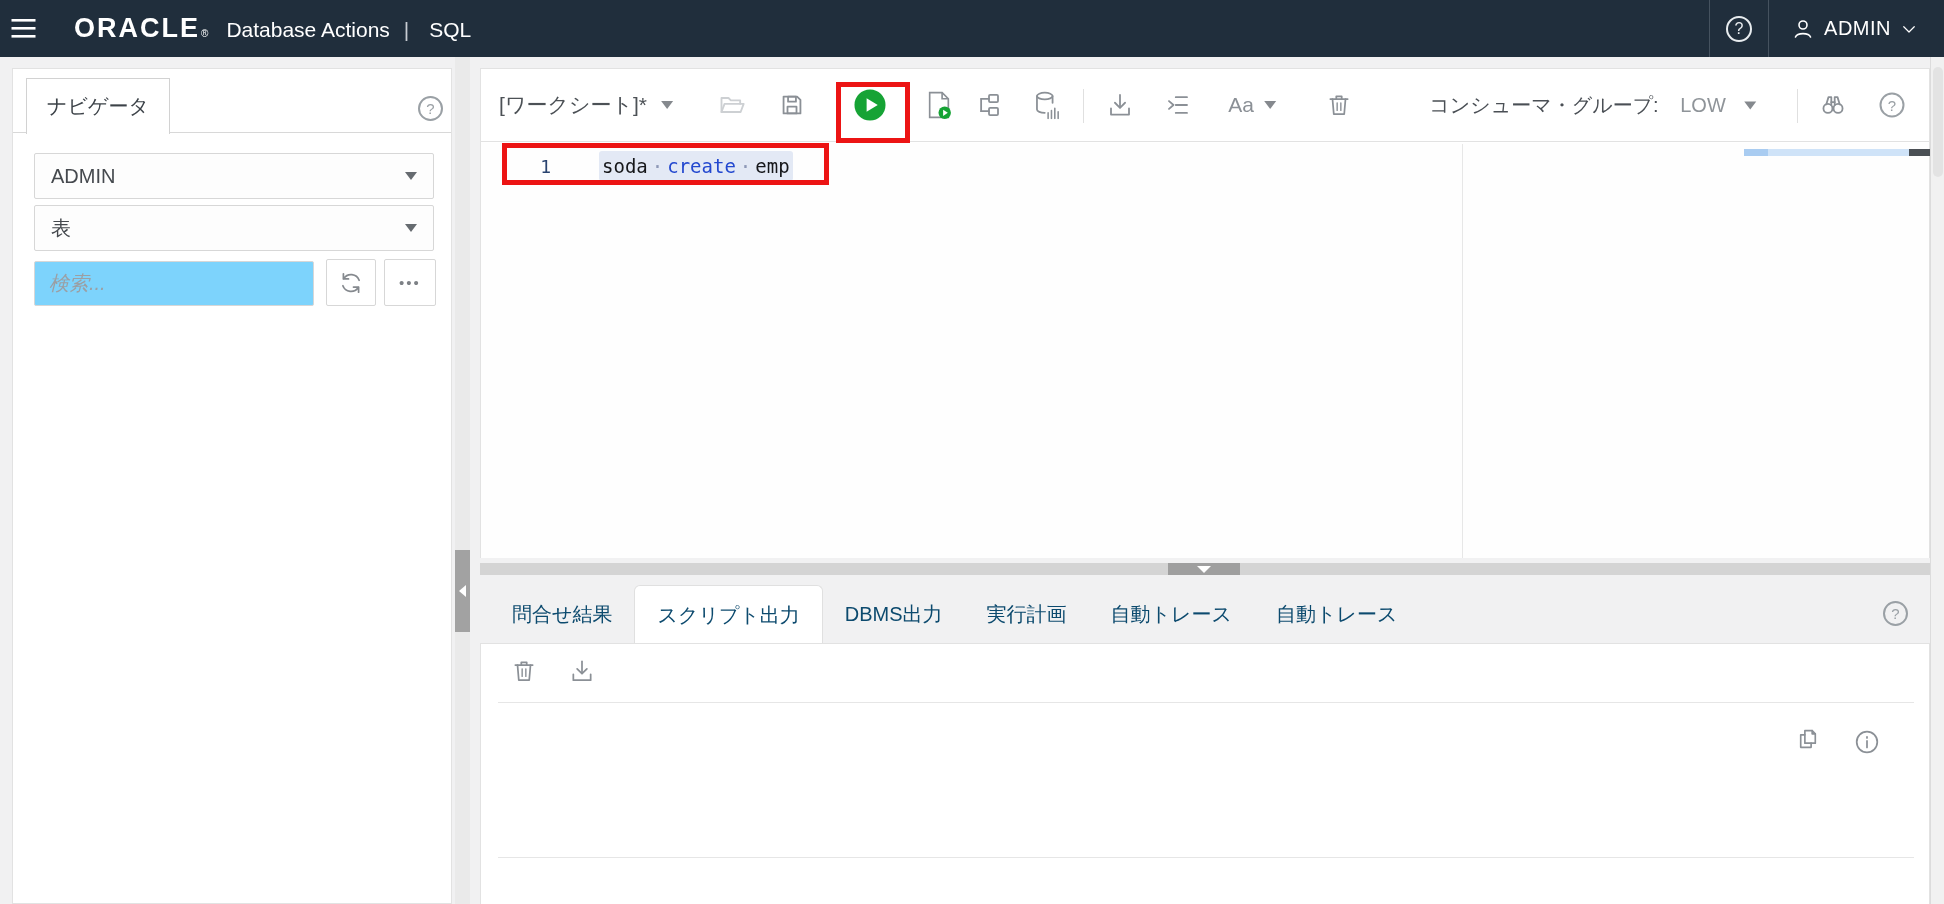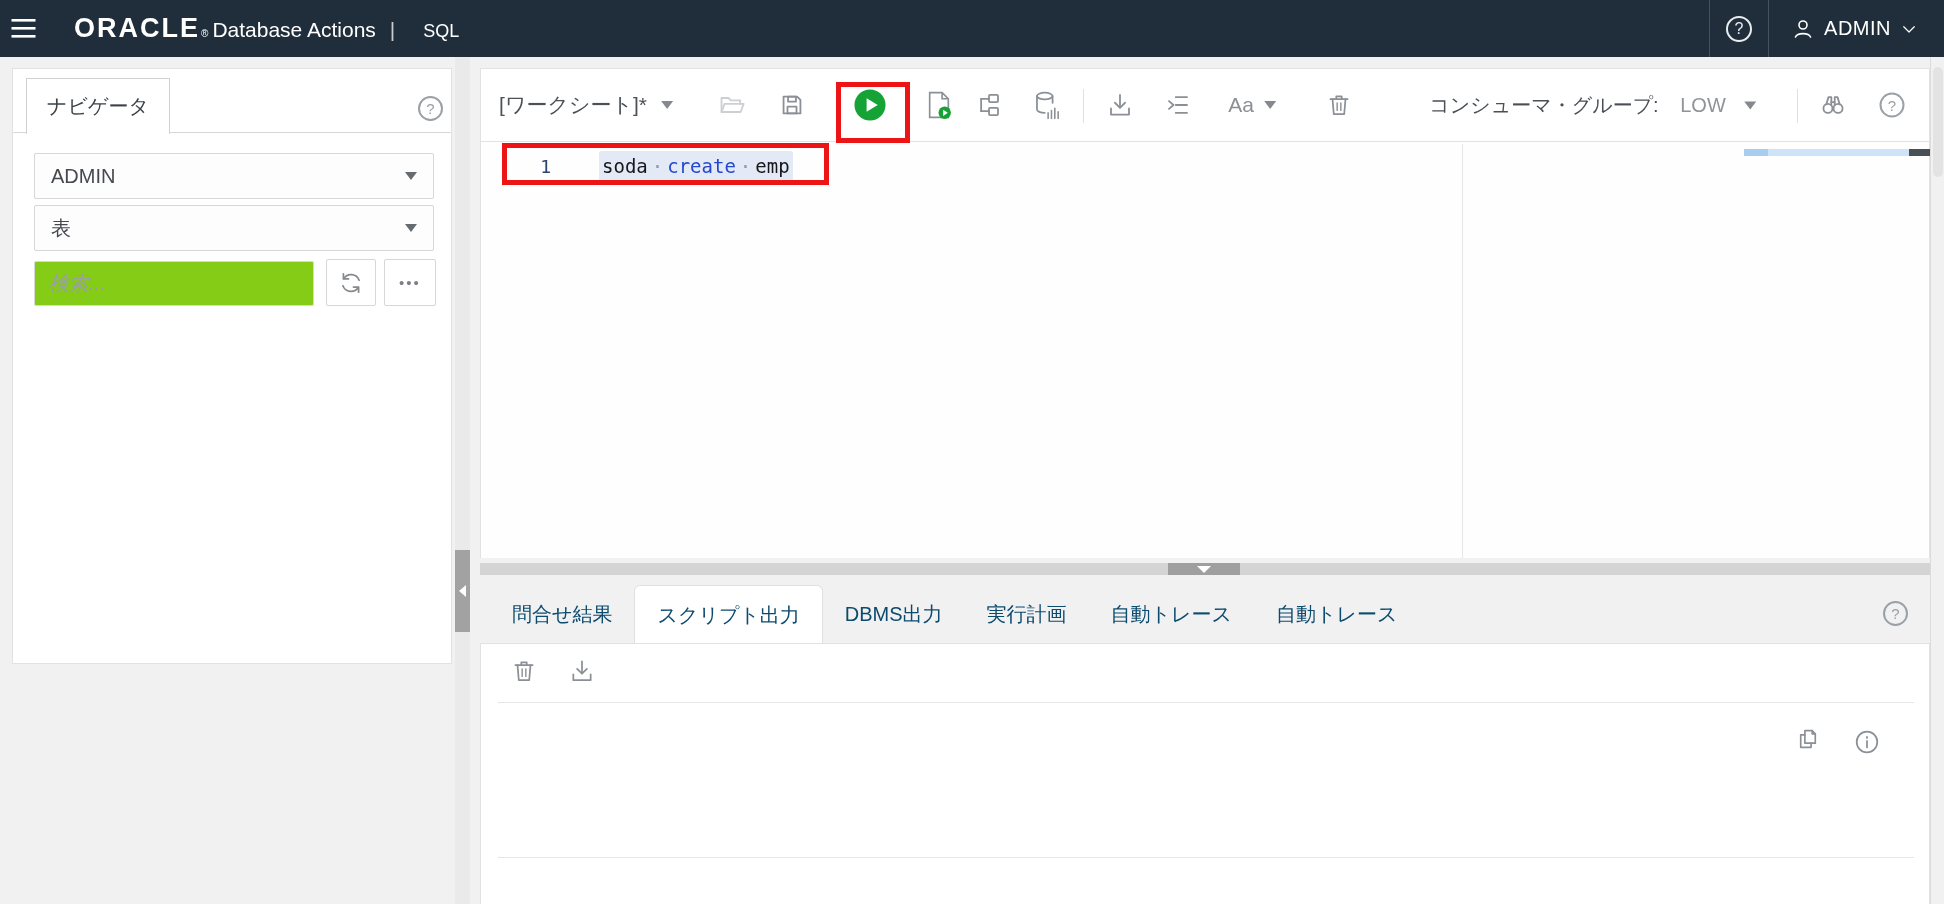--- a/index.html
+++ b/index.html
@@ -8,51 +8,51 @@
   .stage { position:relative; width:1944px; height:904px; }
 
   
   .topbar { position:absolute; left:0; top:0; width:1944px; height:57px;
             background:#202e3c; color:#fff; display:flex; align-items:center; }
   .hamburger { width:46px; height:57px; display:flex; align-items:center; justify-content:center; cursor:pointer; }
   .hamburger svg { width:25px; height:20px; }
   .brand { display:flex; align-items:baseline; margin-left:28px; }
   .brand .logo { font-size:27px; font-weight:bold; letter-spacing:2px; }
   .brand sup { font-size:10px; margin-left:1px; }
-  .brand .app { font-size:21px; margin-left:4px; font-weight:400; }
+  .brand .app { font-size:21px; margin-left:18px; font-weight:400; }
   .brand .pipe { font-size:21px; margin-left:14px; color:#c7ccd2; }
-  .brand .module { font-size:18px; margin-left:28px; }
+  .brand .module { font-size:21px; margin-left:20px; }
   .topbar-right { margin-left:auto; display:flex; align-items:center; height:57px; }
   .tb-divider { width:1px; height:57px; background:#45525f; }
   .help-btn { width:58px; height:57px; display:flex; align-items:center; justify-content:center; cursor:pointer; }
   .qcircle { width:26px; height:26px; border:2px solid #e8ecef; border-radius:50%;
              display:flex; align-items:center; justify-content:center; font-size:16px; color:#e8ecef; }
   .user-menu { display:flex; align-items:center; gap:9px; padding:0 26px 0 22px; height:57px; cursor:pointer; }
   .user-menu .uname { font-size:20px; letter-spacing:.5px; }
   .user-menu svg { stroke:#e8ecef; }
 
   
   .card { position:absolute; background:#fff; border:1px solid #e2e2e2; }
 
   
-  .sidebar { left:12px; top:68px; width:440px; height:596px; }
+  .sidebar { left:12px; top:68px; width:440px; height:836px; }
   .side-tabrow { position:absolute; left:0; top:0; width:100%; height:64px; }
   .side-tabrow .row-line { position:absolute; left:0; right:0; bottom:0; height:1px; background:#d8d8d8; }
   .side-tab { position:absolute; top:9px; height:56px; line-height:54px; font-size:20px; color:#3c4248;
               padding:0 20px; cursor:pointer; }
   .side-tab.active { background:#fff; border:1px solid #d2d2d2; border-bottom:none; z-index:2; }
   .side-help { position:absolute; right:8px; top:27px; cursor:pointer; }
   .gray-q { width:25px; height:25px; border:2px solid #9aa0a5; border-radius:50%; color:#9aa0a5;
             display:flex; align-items:center; justify-content:center; font-size:15px; }
   .select-box { position:absolute; left:21px; width:400px; height:46px; background:#fdfdfd;
                 border:1px solid #d7d7d7; border-radius:2px; display:flex; align-items:center;
                 padding:0 16px; font-size:20px; color:#45494e; cursor:pointer; }
   .caret-down { width:0; height:0; border-left:6px solid transparent; border-right:6px solid transparent;
                 border-top:8px solid #666b70; margin-left:auto; }
-  .search-input { position:absolute; left:21px; top:192px; width:280px; height:45px; background:#84cc16;
+  .search-input { position:absolute; left:21px; top:192px; width:280px; height:45px; background:#7dd3fc;
                   border:1px solid #d7d7d7; border-radius:2px; padding:16px 14px; font-size:20px;
                   font-style:italic; color:#55595e; font-family:"Liberation Sans", sans-serif; }
   .search-input::placeholder { color:#9b9fa4; font-style:italic; }
   .sq-btn { position:absolute; top:190px; height:47px; background:#fff; border:1px solid #d7d7d7;
             border-radius:2px; display:flex; align-items:center; justify-content:center;
             color:#85898e; cursor:pointer; }
   .dots { font-size:15px; letter-spacing:2px; color:#7d8186; }
 
   
   .vsplit { position:absolute; left:455px; top:57px; width:15px; height:847px; background:#eaeaea; }

